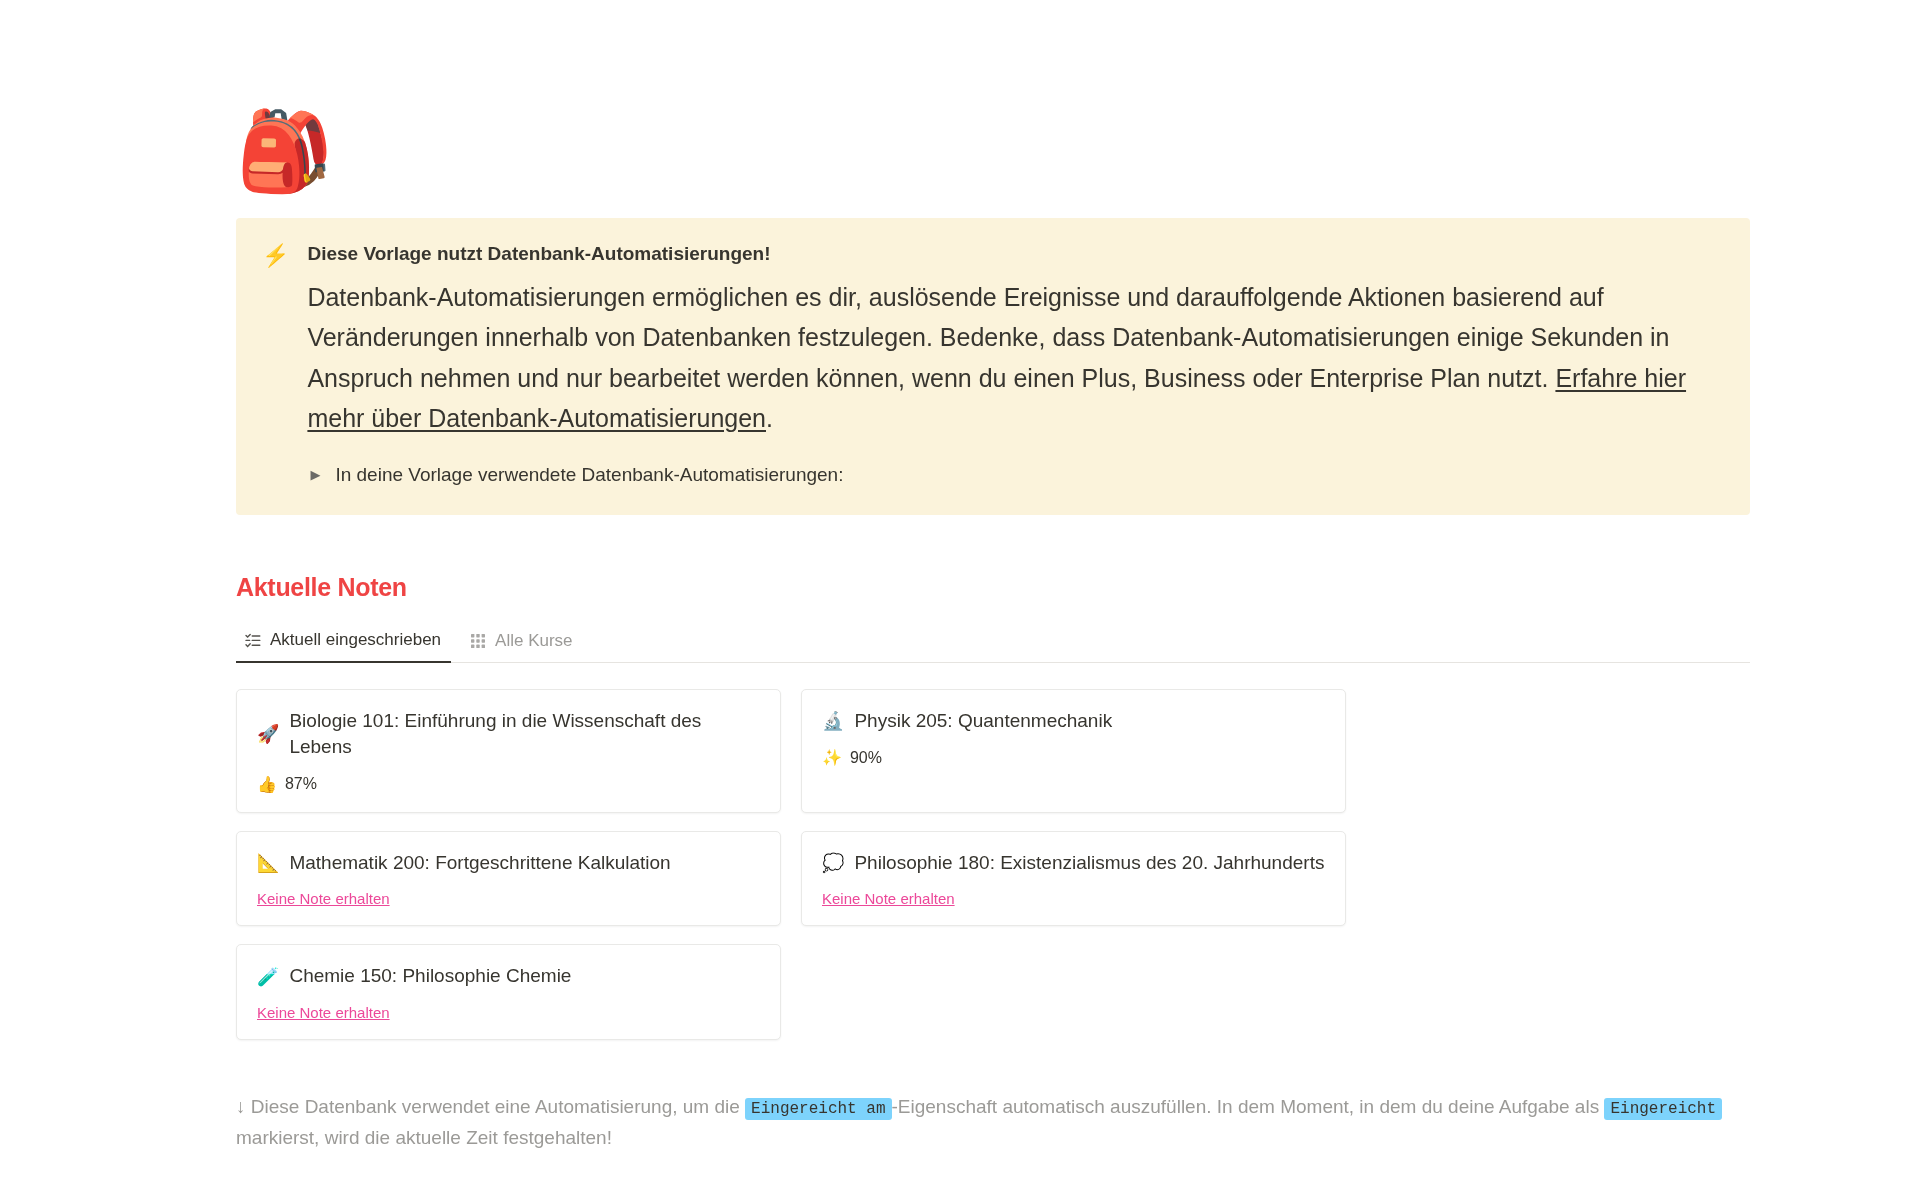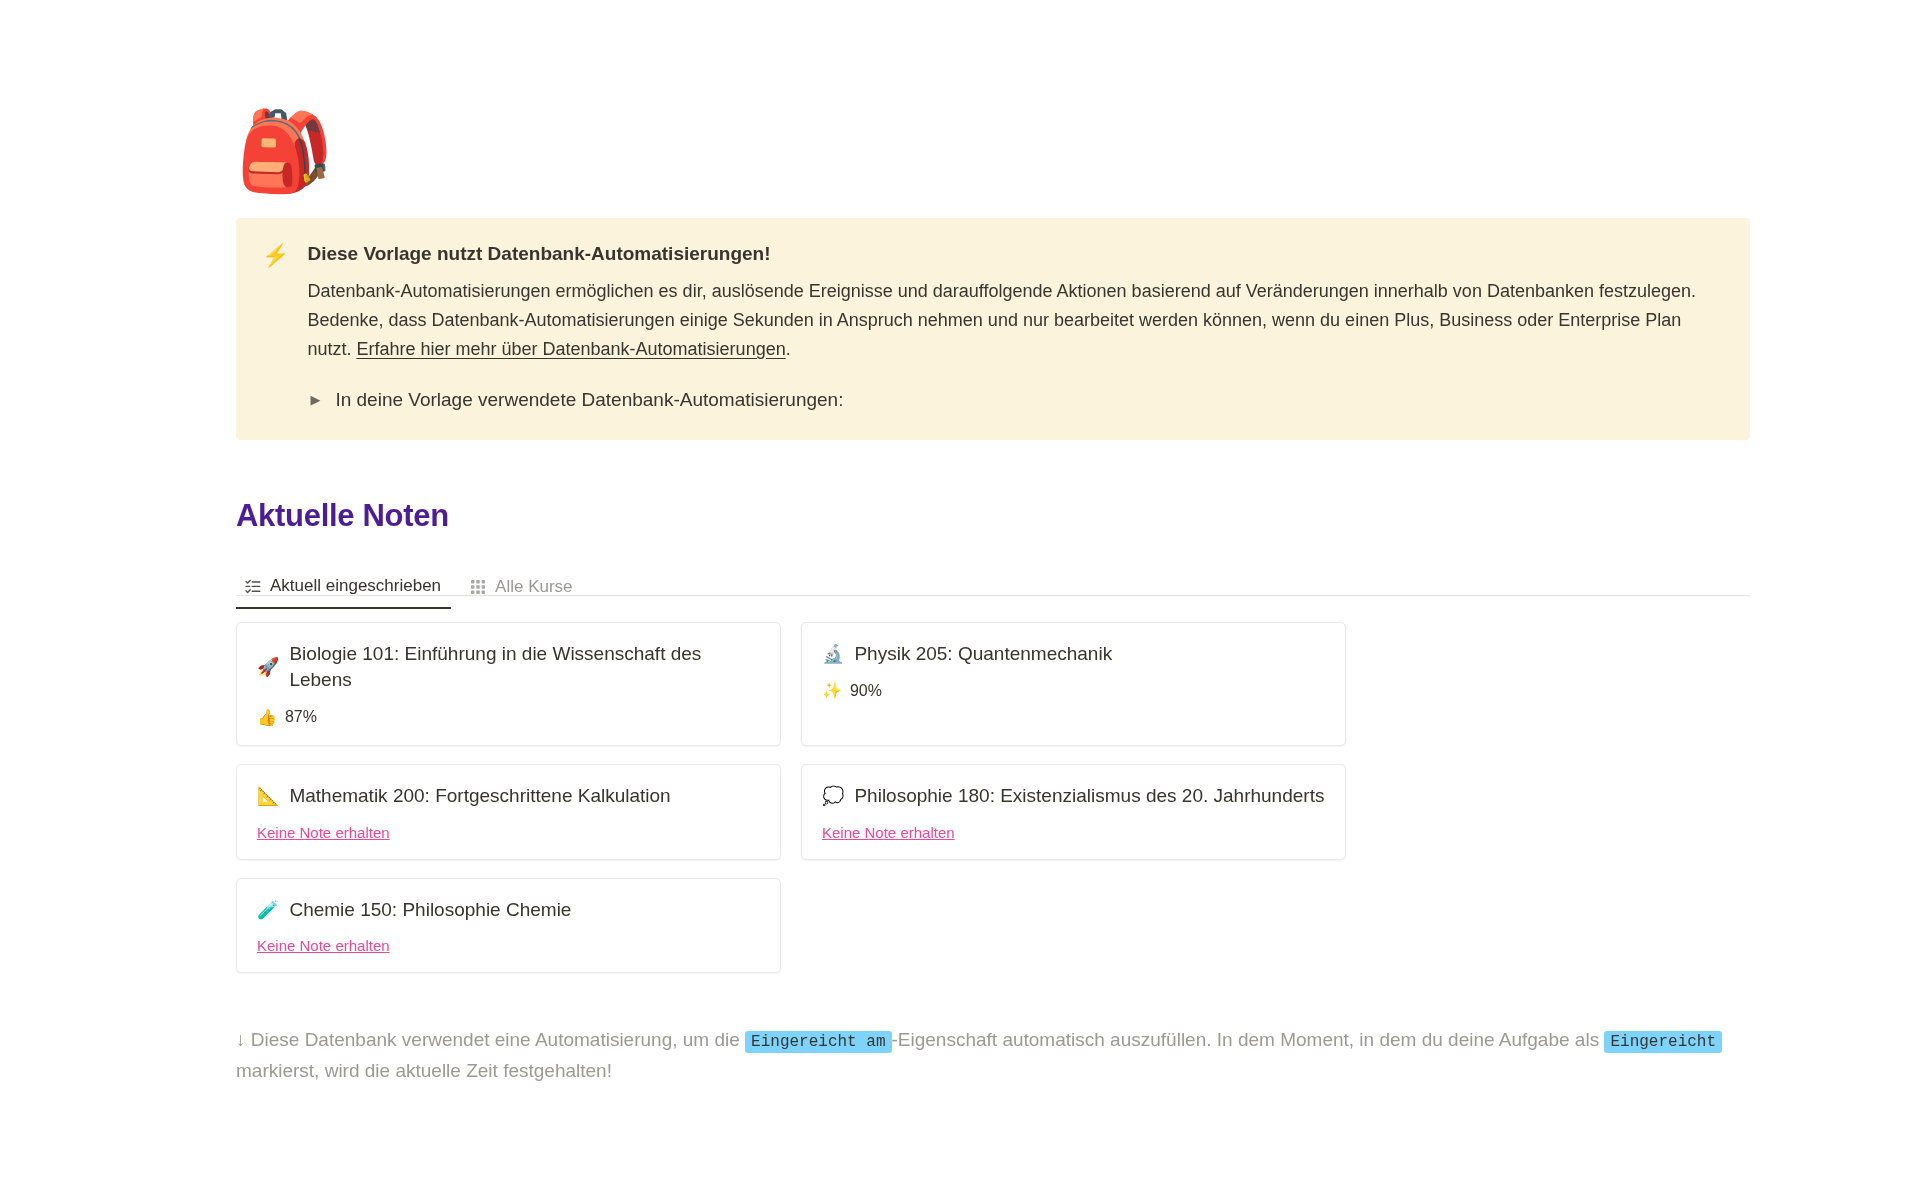--- a/index.html
+++ b/index.html
@@ -68,21 +68,21 @@
   }
   .callout-body { flex: 1 1 auto; }
   .callout-title {
     font-weight: 700;
     font-size: 19px;
     line-height: 1.5;
     margin-bottom: 8px;
     color: #37352f;
   }
   .callout-text {
-    font-size: 18px;
+    font-size: 25px;
     line-height: 1.62;
     color: #37352f;
   }
   .callout-text a {
     color: #37352f;
     text-decoration: underline;
     text-underline-offset: 3px;
   }
   .toggle-row {
     display: flex;
@@ -97,26 +97,26 @@
     font-size: 13px;
     color: #6b6a66;
     width: 16px;
     display: inline-block;
     text-align: center;
     cursor: pointer;
   }
 
   
   h2.section-title {
-    font-size: 31px;
+    font-size: 25px;
     line-height: 1.3;
     font-weight: 700;
     letter-spacing: -0.3px;
     margin: 0 0 18px 0;
-    color: #4c1d95;
+    color: #ef4444;
   }
 
   
   .view-tabs {
     display: flex;
     align-items: center;
     gap: 10px;
     border-bottom: 1px solid #e6e4e0;
     padding-bottom: 0;
     margin-bottom: 26px;
@@ -124,21 +124,21 @@
   .view-tab {
     display: flex;
     align-items: center;
     gap: 8px;
     font-size: 17px;
     line-height: 1;
     padding: 8px 10px 12px 8px;
     color: #9b9a97;
     cursor: pointer;
     position: relative;
-    top: 14px;
+    top: 1px;
   }
   .view-tab.active {
     color: #37352f;
     border-bottom: 2px solid #37352f;
   }
   .tab-ico {
     display: inline-block;
     width: 18px;
     height: 18px;
     opacity: .85;

